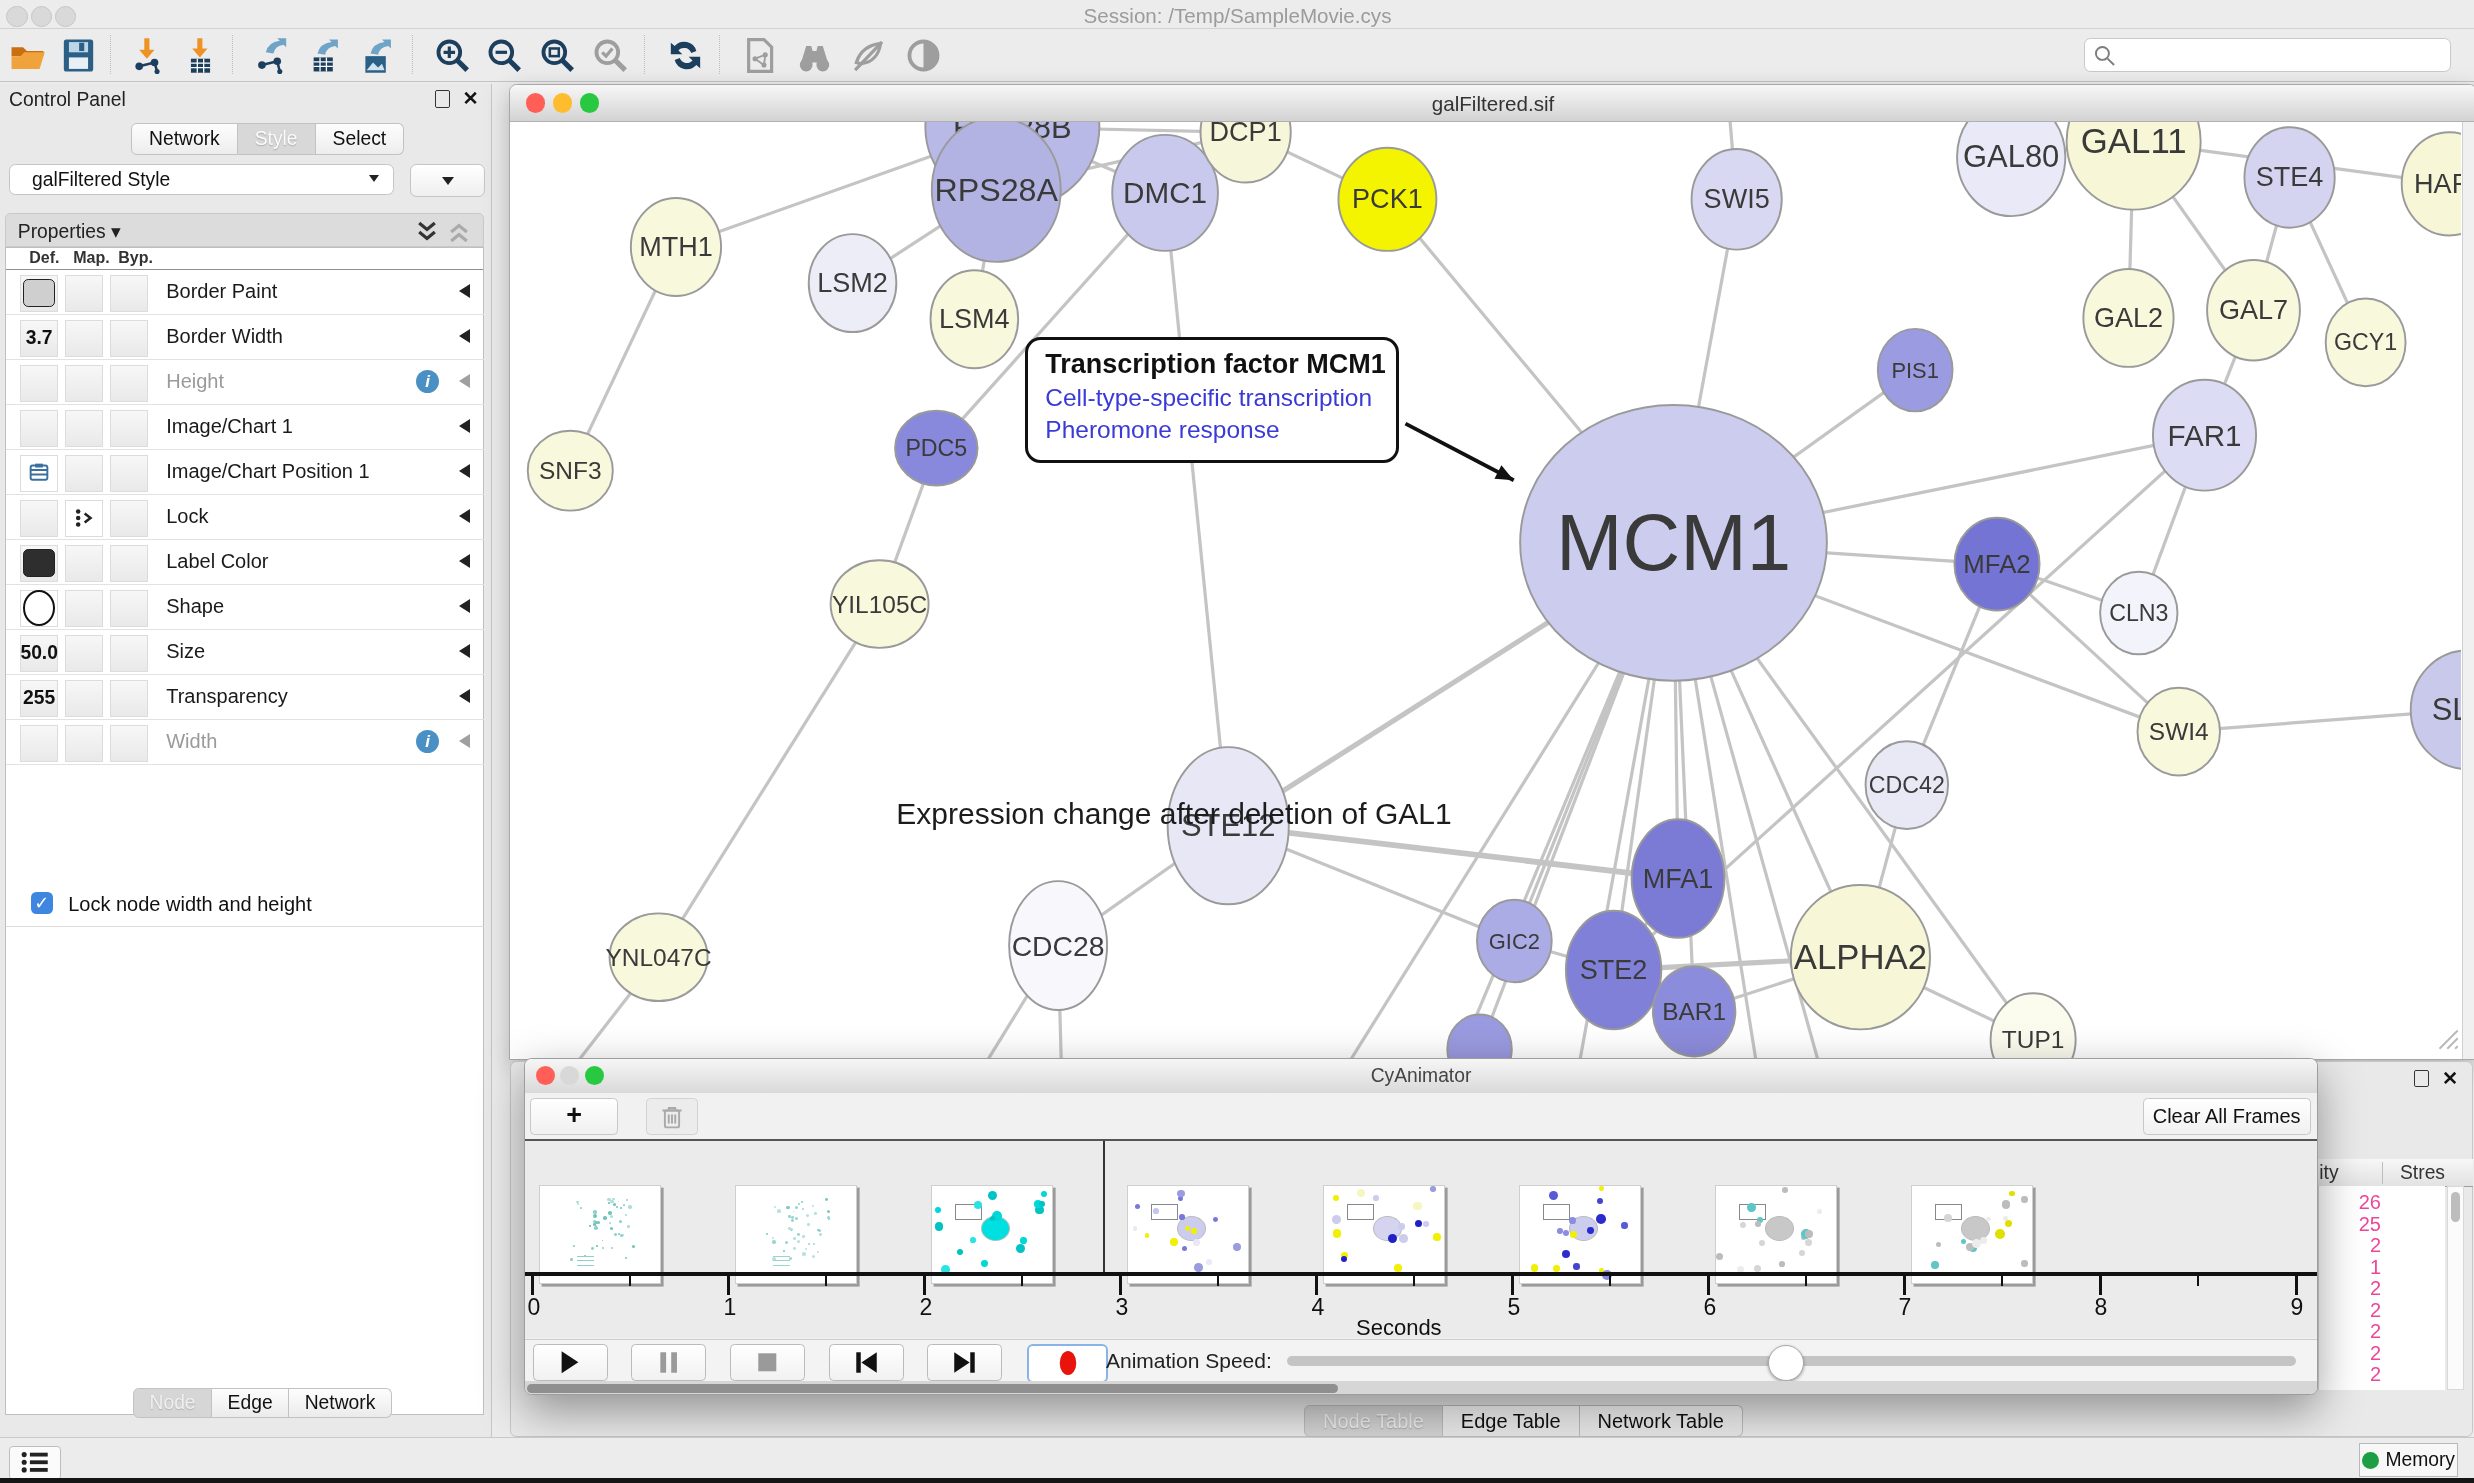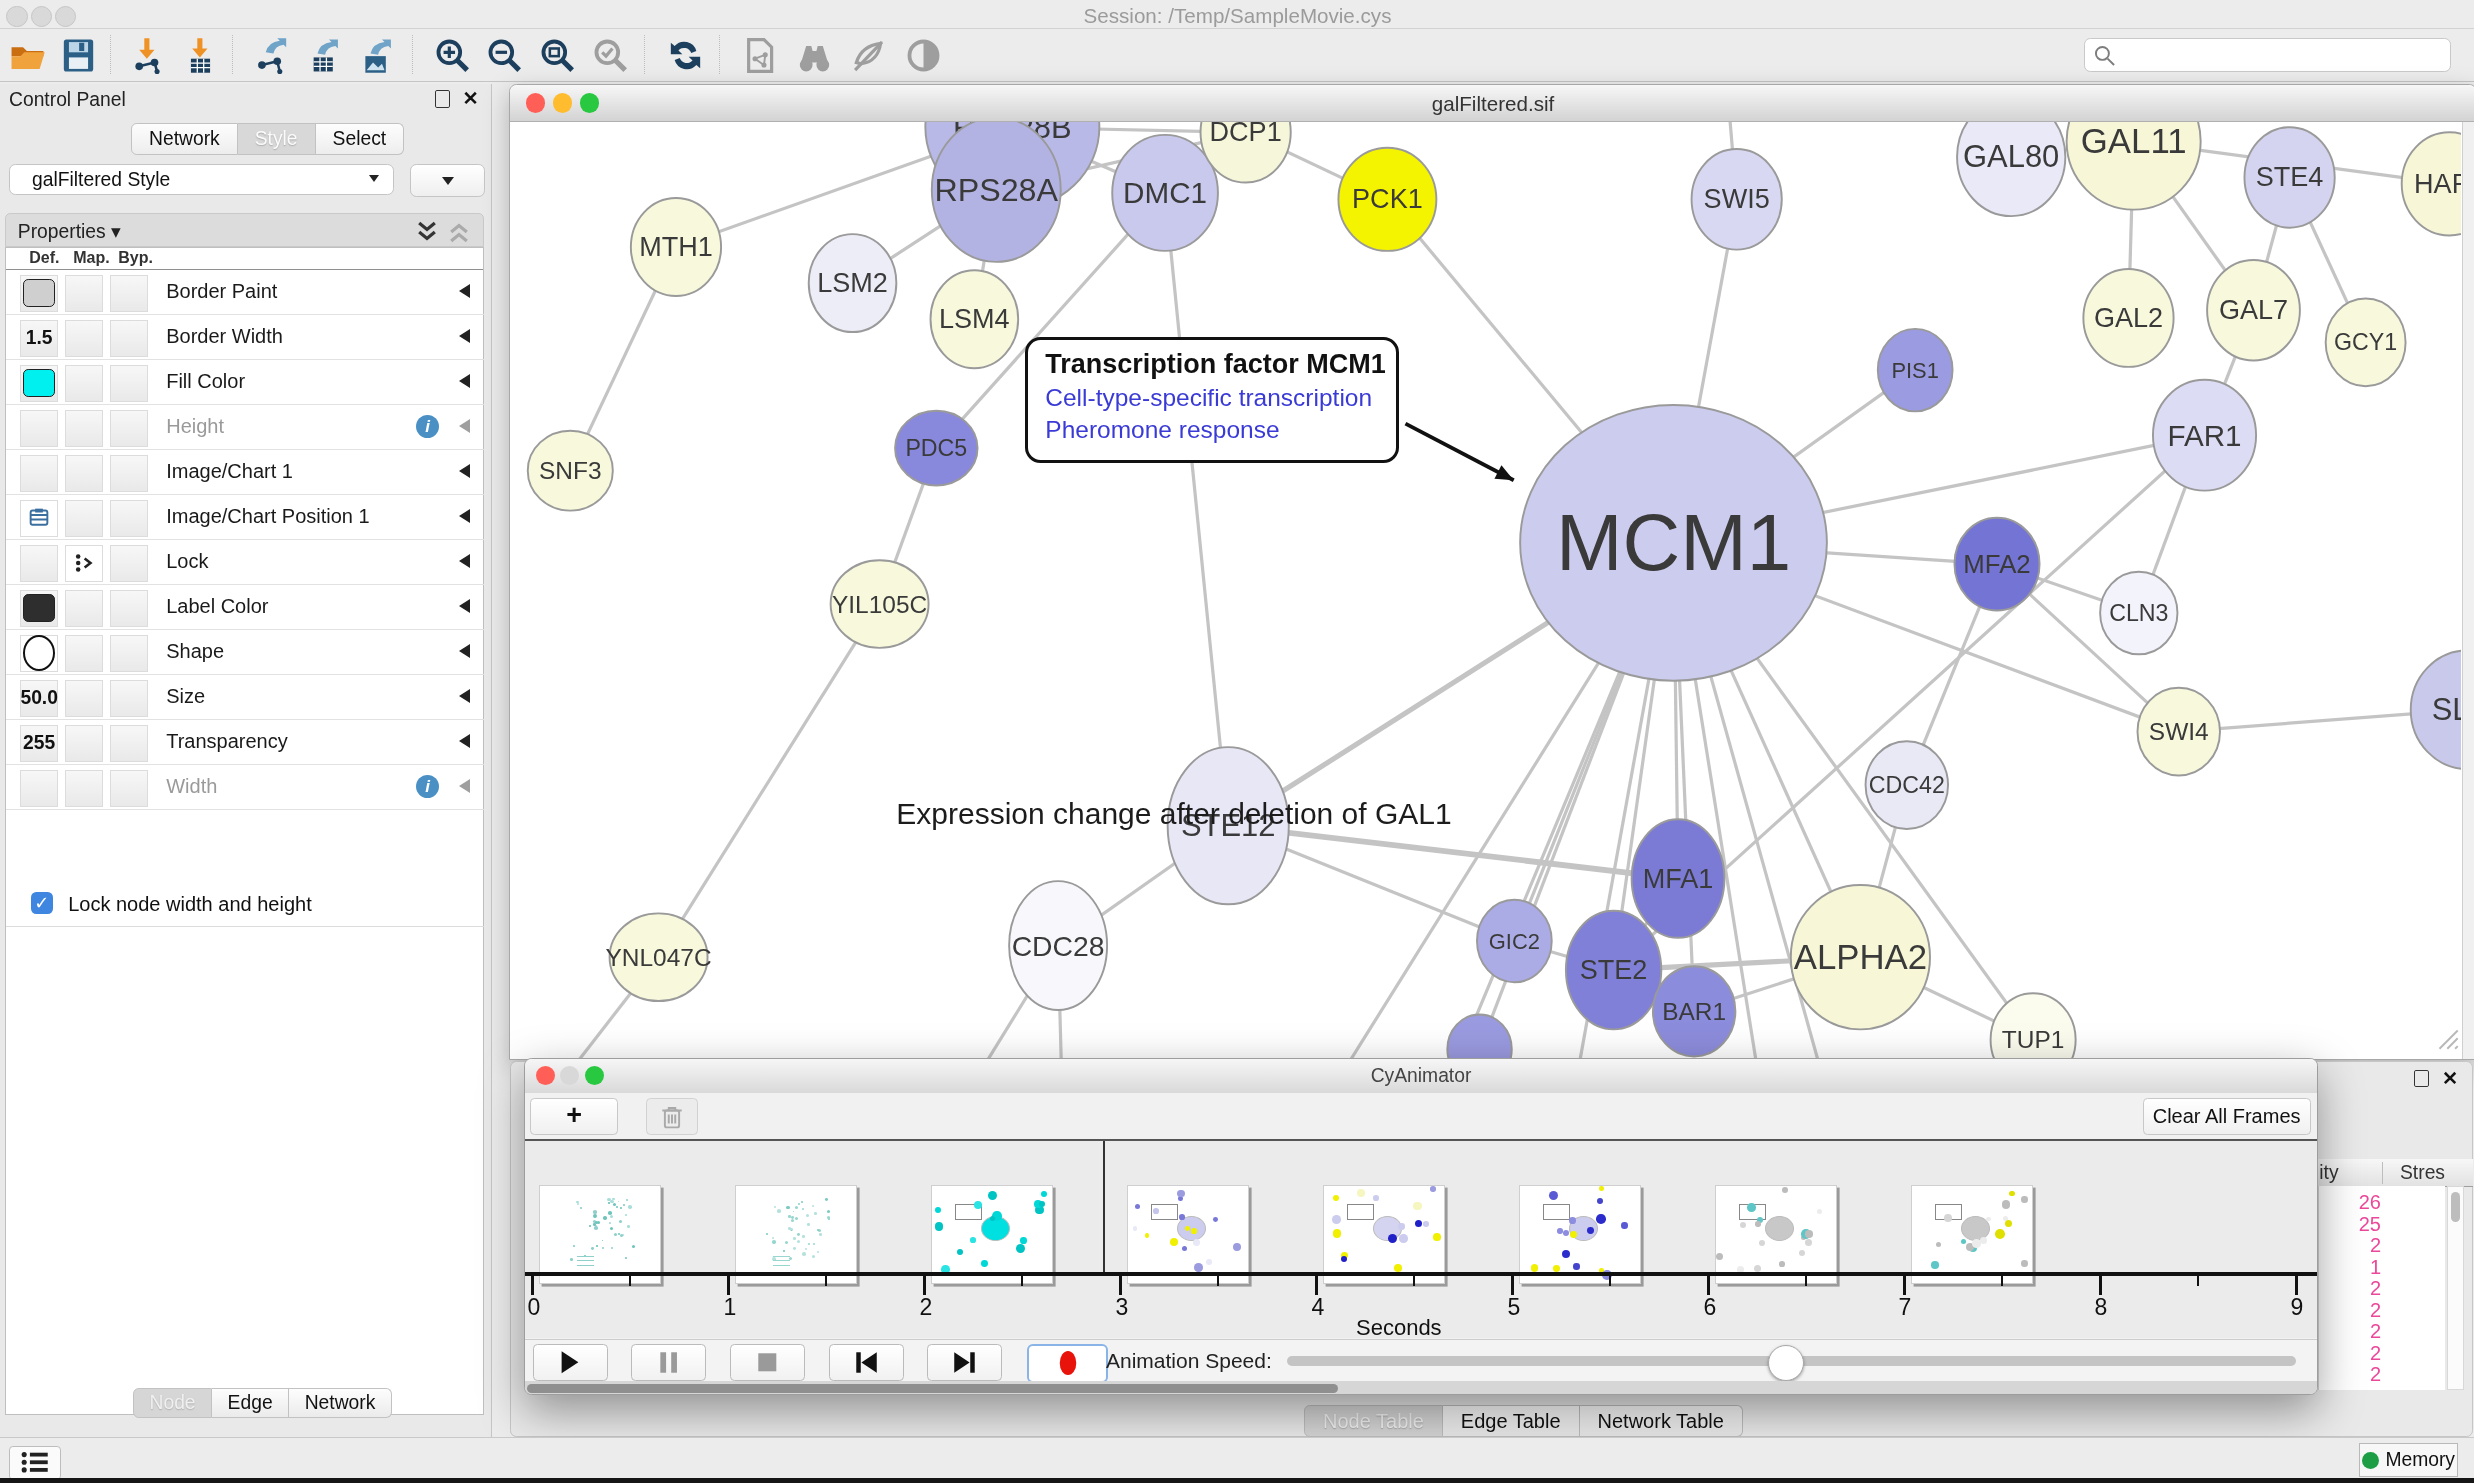--- a/index.html
+++ b/index.html
@@ -308,34 +308,25 @@
               <div class="pcell c1">
                 <div class="swatch" style="background: rgb(207, 207, 207);"></div>
               </div>
               <div class="pcell c2"></div>
               <div class="pcell c3"></div>
               <div class="plabel">Border Paint</div>
               <div class="parrow"></div>
             </div>
             <div class="prop-row">
               <div class="pcell c1">
-                <div class="defnum">1.5</div>
+                <div class="defnum">3.7</div>
               </div>
               <div class="pcell c2"></div>
               <div class="pcell c3"></div>
               <div class="plabel">Border Width</div>
-              <div class="parrow"></div>
-            </div>
-            <div class="prop-row">
-              <div class="pcell c1">
-                <div class="swatch" style="background: rgb(0, 240, 240);"></div>
-              </div>
-              <div class="pcell c2"></div>
-              <div class="pcell c3"></div>
-              <div class="plabel">Fill Color</div>
               <div class="parrow"></div>
             </div>
             <div class="prop-row">
               <div class="pcell c1"></div>
               <div class="pcell c2"></div>
               <div class="pcell c3"></div>
               <div class="plabel grayed">Height</div>
               <div class="pinfo">i</div>
               <div class="parrow grayed"></div>
             </div>

